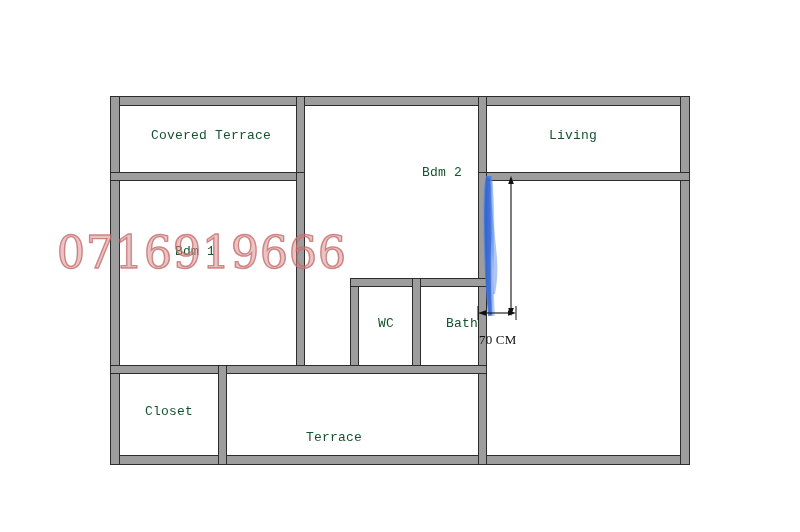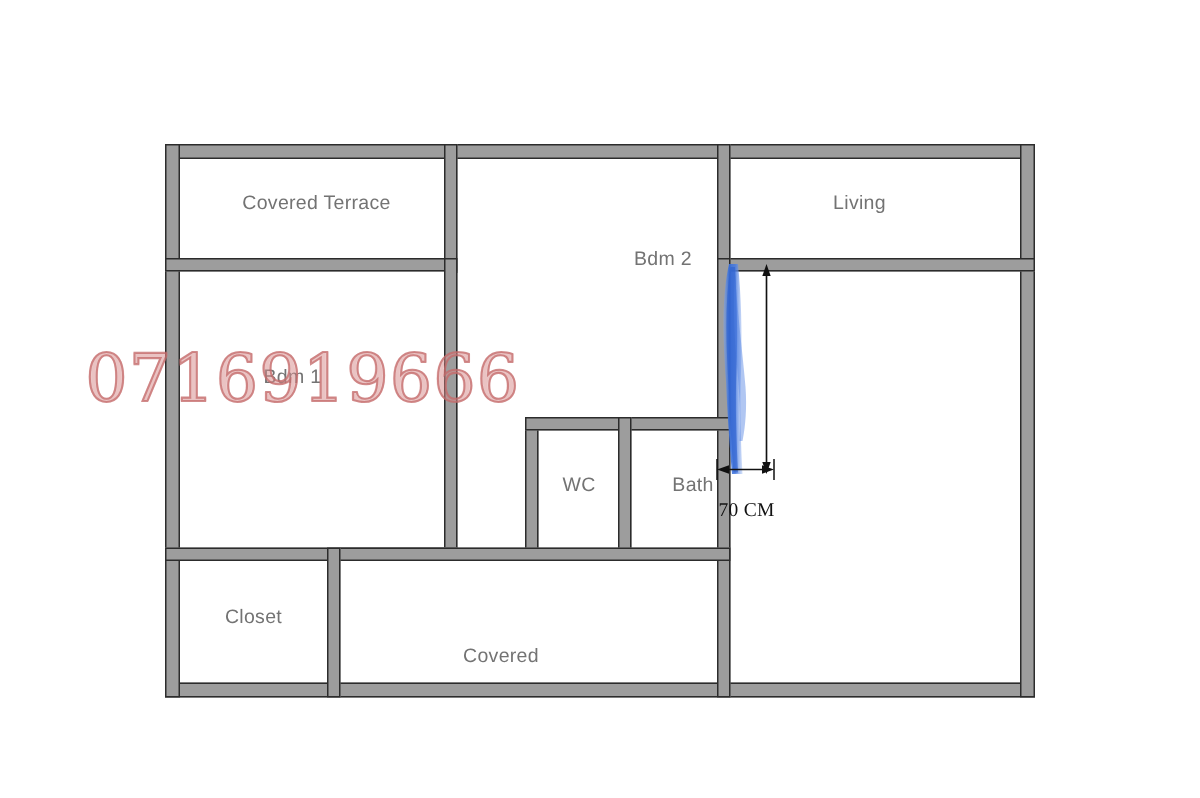--- a/index.html
+++ b/index.html
@@ -28,23 +28,23 @@
   .wall {
     position: absolute;
     background: #9d9d9d;
     border: 1px solid #2c2c2c;
     box-sizing: border-box;
   }
 
   
   .room-label {
     position: absolute;
-    font-family: Liberation Sans, sans-serif;
+    font-family: Liberation Mono, monospace;
     font-size: 13px;
-    color: #737373;
+    color: #14532d;
     white-space: nowrap;
     transform: translate(-50%, -50%);
     letter-spacing: 0.2px;
     pointer-events: none;
   }
 
   
   #watermark {
     position: absolute;
     left: 57px;
@@ -126,21 +126,21 @@
 
   <div class="wall" style="left:218px; top:365px; width:9px;   height:100px;"></div>
 
   <div class="room-label" style="left:211px; top:135px;">Covered Terrace</div>
   <div class="room-label" style="left:573px; top:135px;">Living</div>
   <div class="room-label" style="left:195px; top:251px;">Bdm 1</div>
   <div class="room-label" style="left:442px; top:172px;">Bdm 2</div>
   <div class="room-label" style="left:386px; top:323px;text-align:center;">WC</div>
   <div class="room-label" style="left:449px; top:323px;margin-left:13px;">Bath</div>
   <div class="room-label" style="left:169px; top:411px;">Closet</div>
-  <div class="room-label" style="left:334px; top:437px;">Covered</div>
+  <div class="room-label" style="left:334px; top:437px;">Terrace</div>
 
   <svg id="highlight-stroke" viewBox="0 0 26 140" preserveAspectRatio="none" aria-hidden="true">
     <defs>
       <linearGradient id="blueGrad" x1="0" y1="0" x2="1" y2="0">
         <stop offset="0%" stop-color="#7fa4e8" stop-opacity="0.55"></stop>
         <stop offset="28%" stop-color="#3a6fd8" stop-opacity="0.95"></stop>
         <stop offset="62%" stop-color="#4a7ce0" stop-opacity="0.88"></stop>
         <stop offset="100%" stop-color="#87aaee" stop-opacity="0.35"></stop>
       </linearGradient>
     </defs>

